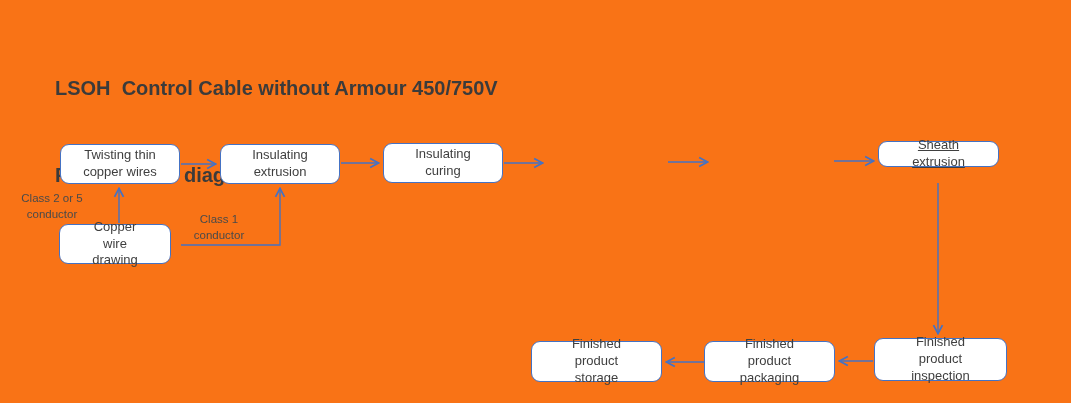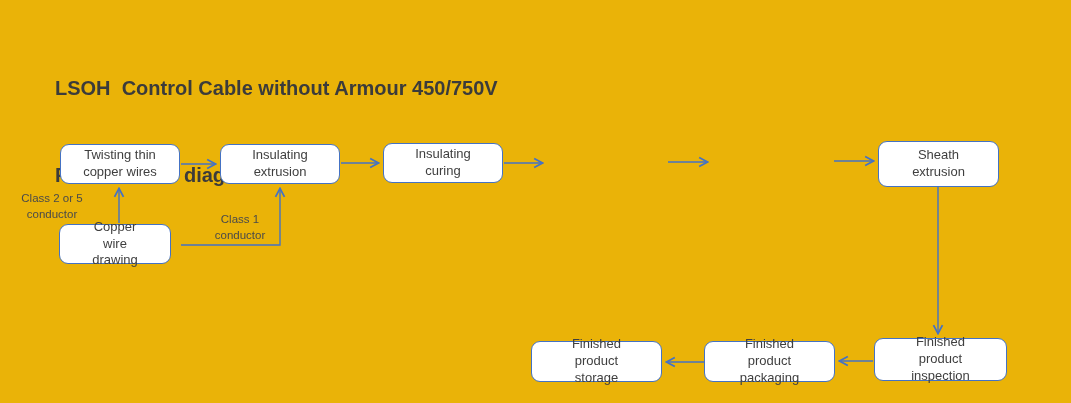--- a/index.html
+++ b/index.html
@@ -1,20 +1,20 @@
 <!DOCTYPE html>
 <html><head>
 <meta charset="utf-8">
 <style>
   html, body { margin: 0; padding: 0; background: #ffffff; }
   .canvas {
     position: relative;
     width: 1071px;
     height: 403px;
-    background: #eab308;
+    background: #f97316;
     font-family: "Liberation Sans", sans-serif;
     overflow: hidden;
   }
   .title {
     position: absolute;
     left: 55px;
     top: 16px;
     color: #3b3b3b;
     font-size: 20px;
     font-weight: bold;
@@ -87,34 +87,34 @@
 copper wires</div>
 
   <div class="node" style="left:220px; top:144px; width:120px; height:40px;">Insulating
 extrusion</div>
 
   <div class="node" style="left:383px; top:143px; width:120px; height:40px;">Insulating
 curing</div>
 
 
 
-  <div class="node" style="left:878px; top:141px; width:121px; height:46px;">Sheath
+  <div class="node" style="left:878px; top:141px; width:121px; height:26px;text-decoration:underline;">Sheath
 extrusion</div>
 
   <div class="node" style="left:59px; top:224px; width:112px; height:40px;">Copper wire
 drawing</div>
 
   <div class="node" style="left:874px; top:338px; width:133px; height:43px;">Finished product
 inspection</div>
 
   <div class="node" style="left:704px; top:341px; width:131px; height:41px;">Finished product
 packaging</div>
 
   <div class="node" style="left:531px; top:341px; width:131px; height:41px;">Finished product
 storage</div>
 
   <div class="annotation" style="left:16px; top:191px; width:72px;">Class 2 or 5
 conductor</div>
 
-  <div class="annotation" style="left:208px; top:212px; width:64px;">Class 1
+  <div class="annotation" style="left:187px; top:212px; width:64px;">Class 1
 conductor</div>
 
 </div>
 
 </body></html>

